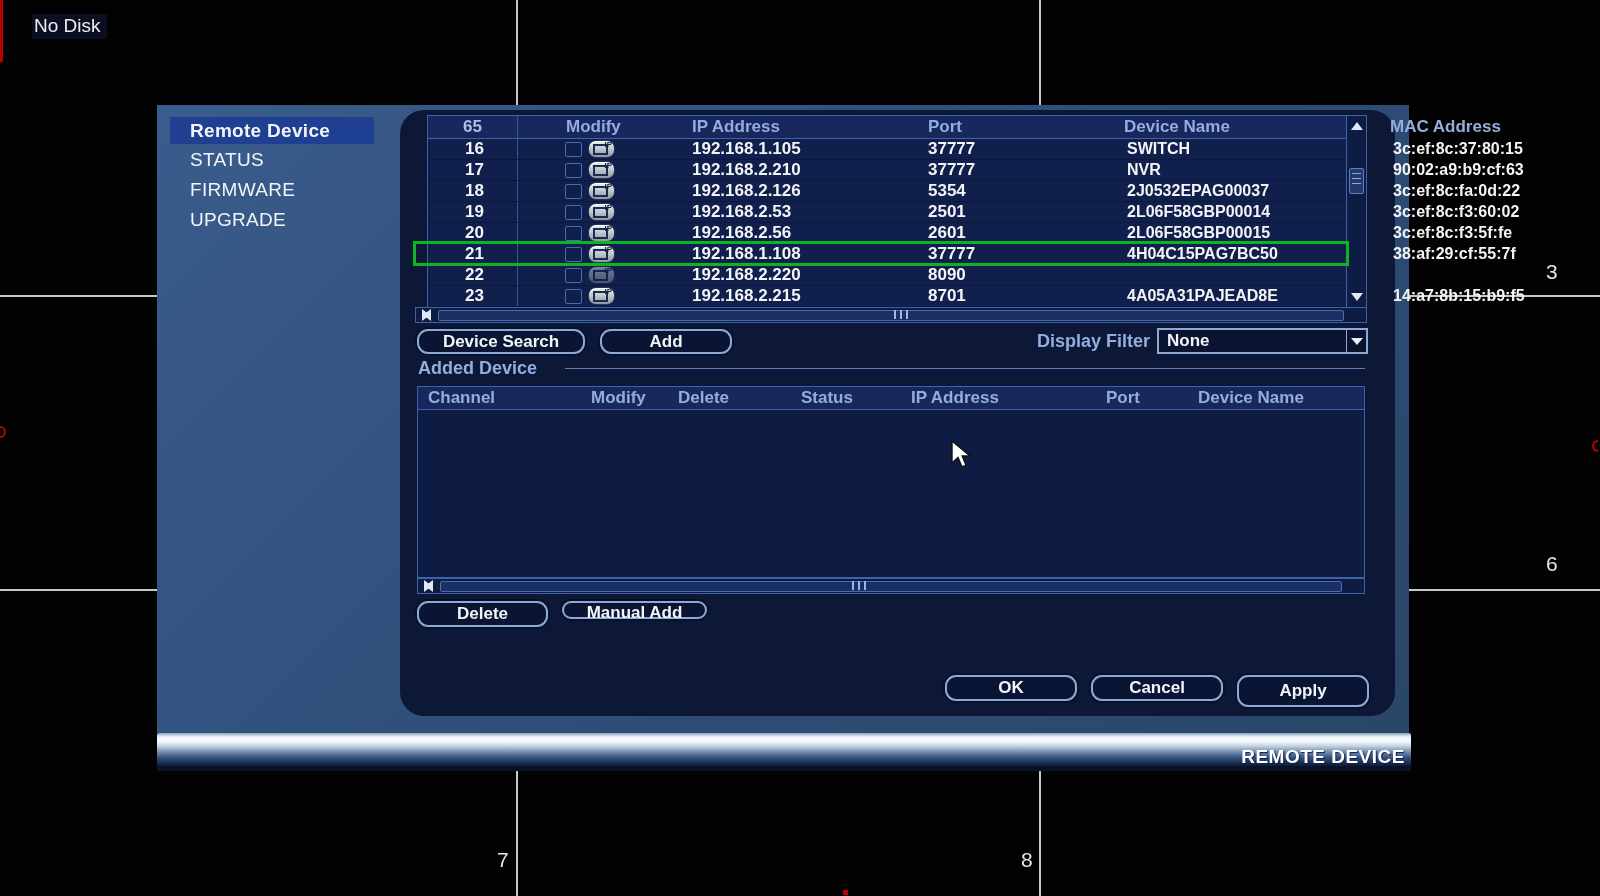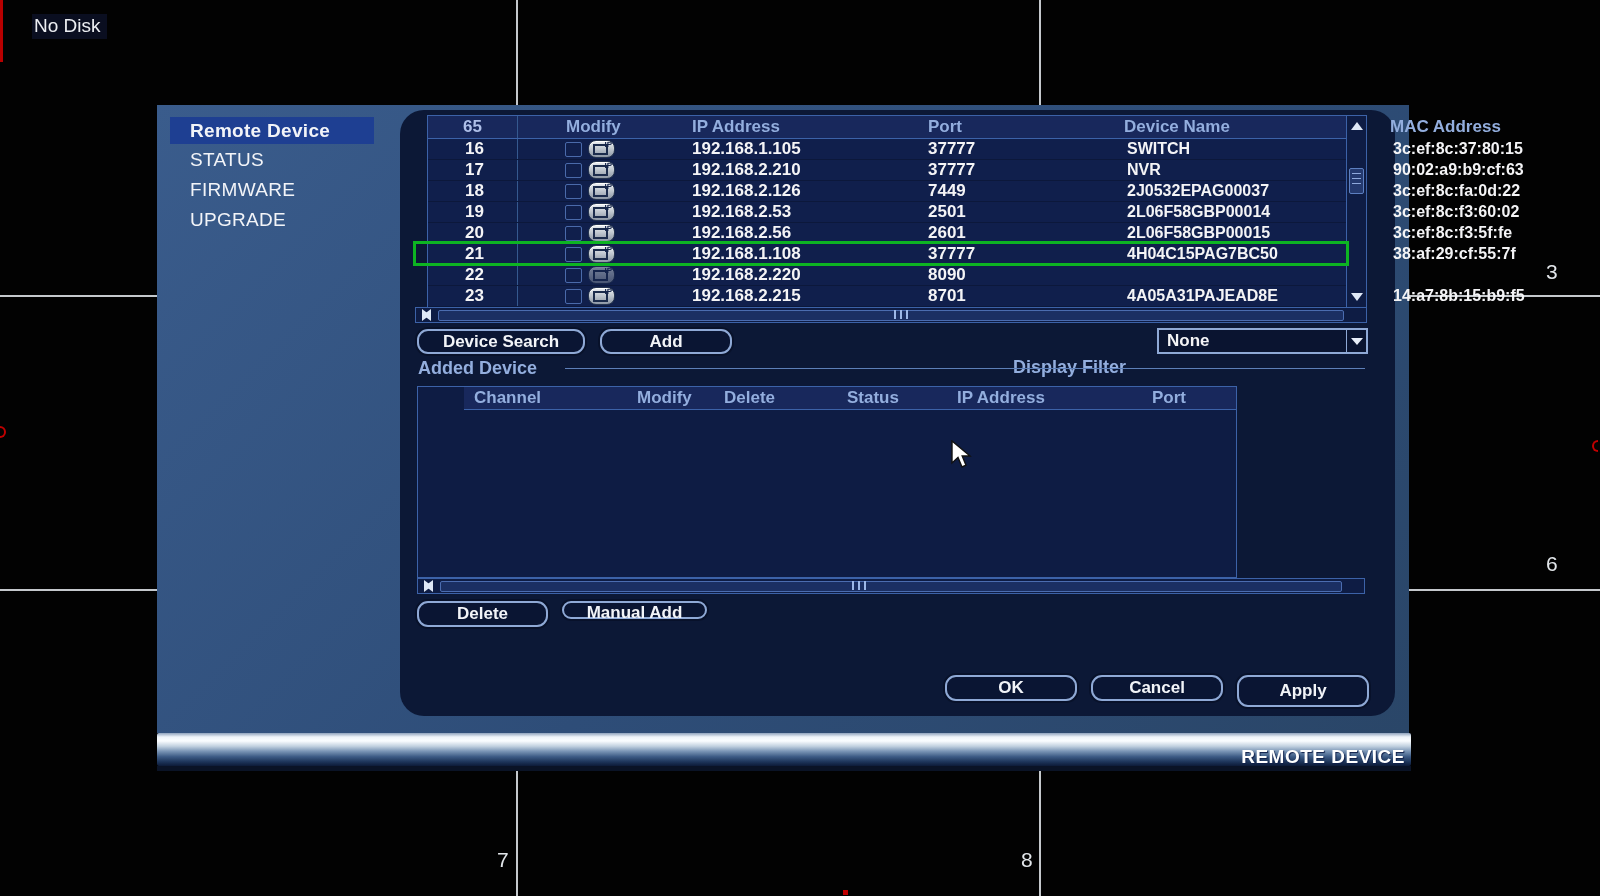--- a/index.html
+++ b/index.html
@@ -169,21 +169,21 @@
         </div>
         <div class="grid6 t-row">
           <div class="t-cell num">18</div>
           <div class="mod-wrap">
             <div class="cbx"></div>
             <div class="ip-icon">
               <span class="ip-txt">IP</span>
             </div>
           </div>
           <div class="t-cell">192.168.2.126</div>
-          <div class="t-cell">7449</div>
+          <div class="t-cell">5354</div>
           <div class="t-cell dev">2J0532EPAG00037</div>
           <div class="t-cell mac">3c:ef:8c:fa:0d:22</div>
         </div>
         <div class="grid6 t-row">
           <div class="t-cell num">19</div>
           <div class="mod-wrap">
             <div class="cbx"></div>
             <div class="ip-icon">
               <span class="ip-txt">IP</span>
             </div>
@@ -272,32 +272,32 @@
         <i></i>
         <i></i>
       </div>
     <div class="sb-btn" style="right:1px; top:-2px;">
         <b class="tri-rt"></b>
       </div>
   </div>
 
   <button class="btn" style="left:260px; top:224px; width:168px; height:25px;">Device Search</button>
   <button class="btn" style="left:443px; top:224px; width:132px; height:25px;">Add</button>
-  <span class="filter-label" style="left:856px; top:226px;margin-top:26px;">Display Filter</span>
+  <span class="filter-label" style="left:880px; top:226px;">Display Filter</span>
   <div class="dropdown" style="left:1000px; top:223px; width:211px;">
     <span>None</span>
     <span class="dd-arrow">
         <b></b>
       </span>
   </div>
 
   <span class="sec-label" style="left:261px; top:253px;">Added Device</span>
   <div class="sec-line" style="left:408px; top:263px; width:800px;"></div>
 
-  <div class="tbl" style="left:260px; top:281px; width:820px; height:192px; background:#0e1c44;padding-left:46px;">
+  <div class="tbl" style="left:260px; top:281px; width:948px; height:192px; background:#0e1c44;">
     <div class="h-row grid7">
         <div class="h-cell">Channel</div>
         <div class="h-cell">Modify</div>
         <div class="h-cell">Delete</div>
         <div class="h-cell">Status</div>
         <div class="h-cell">IP Address</div>
         <div class="h-cell">Port</div>
         <div class="h-cell">Device Name</div>
       </div>
     <div></div>

